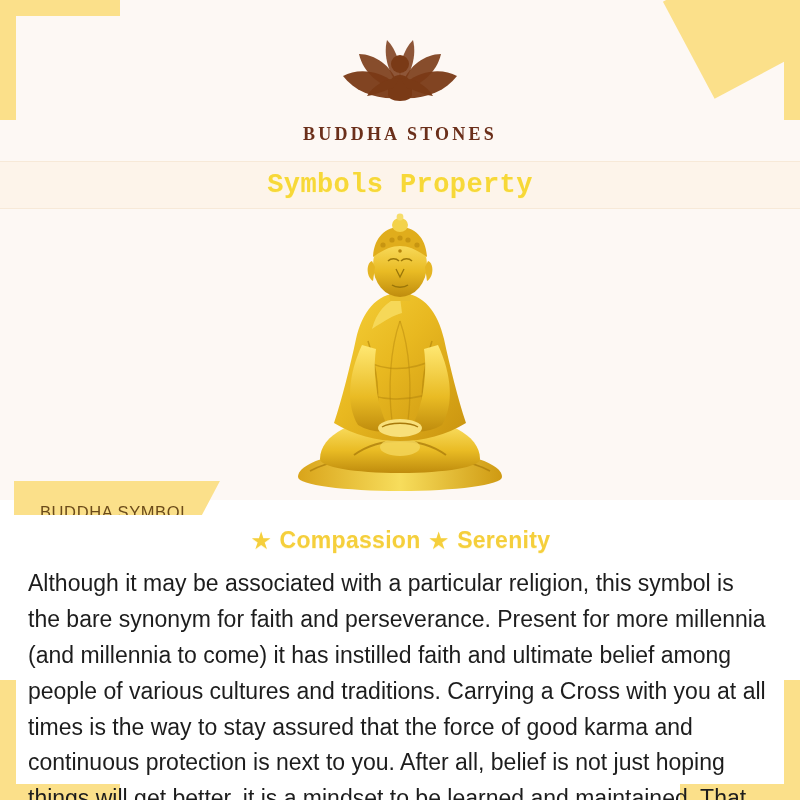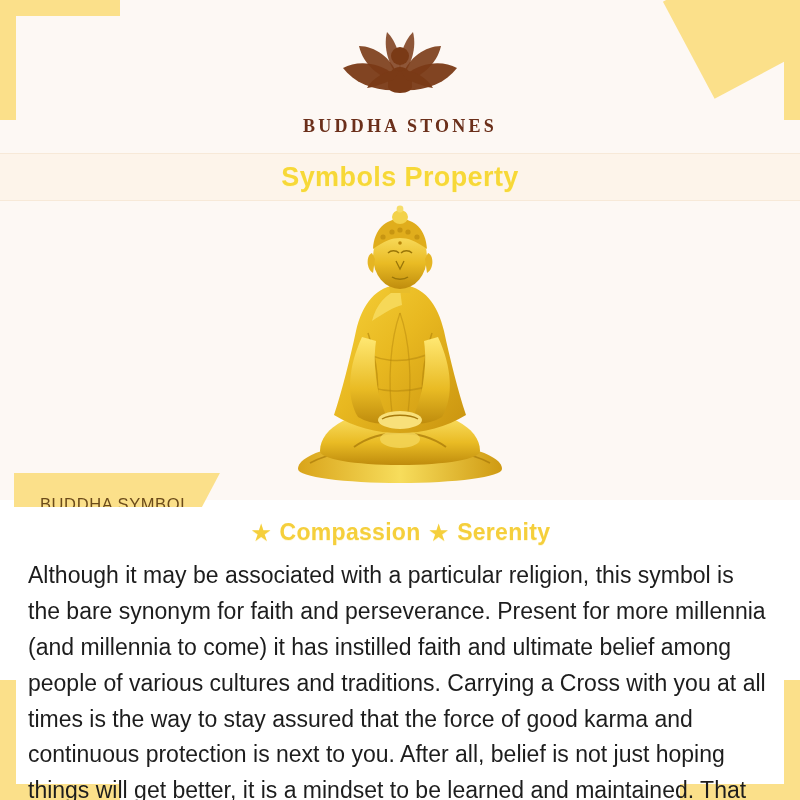--- a/index.html
+++ b/index.html
@@ -55,21 +55,21 @@
     height: 110px;
     background: #fbe08a;
     transform: rotate(-28deg);
     z-index: 0;
   }
 
   
   .logo-block {
     position: relative;
     z-index: 3;
-    padding-top: 16px;
+    padding-top: 24px;
     text-align: center;
   }
   .logo-mark {
     display: block;
     margin: 0 auto;
   }
   .brand-name {
     margin-top: 4px;
     font-size: 18px;
     letter-spacing: 3.2px;
@@ -87,20 +87,21 @@
     background: #fdf4ea;
     display: flex;
     align-items: center;
     justify-content: center;
     border-top: 1px solid #f7e9d8;
     border-bottom: 1px solid #f7e9d8;
   }
   .title-banner-inner {
     width: 470px;
     text-align: center;
+    font-family: Liberation Mono, monospace;
   }
   .title-text {
     font-size: 27px;
     font-weight: bold;
     color: #f7d838;
     letter-spacing: 0.4px;
     text-shadow: 0 1px 0 #fff7cf;
   }
 
   

